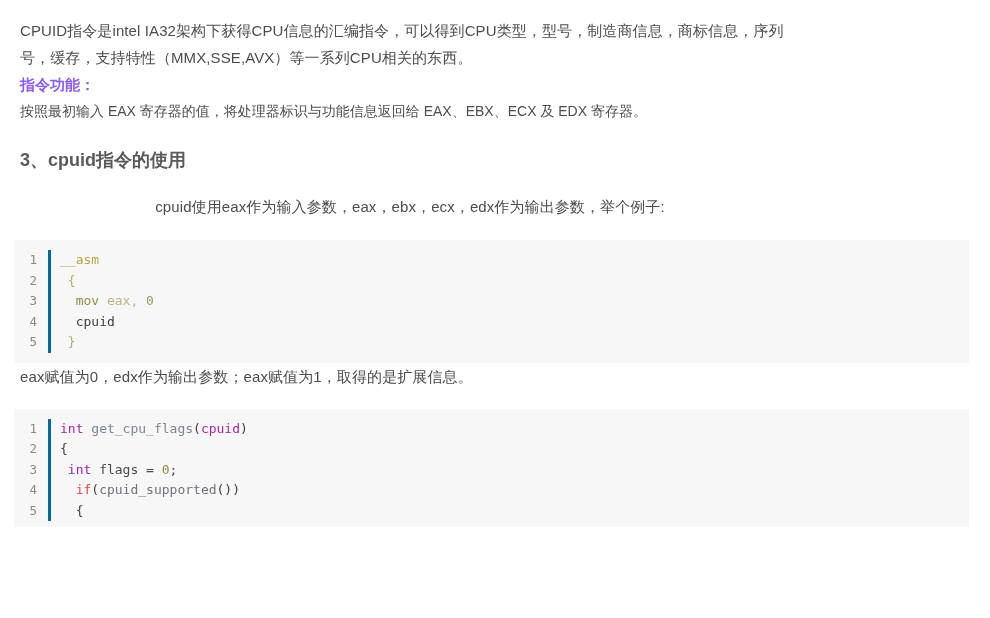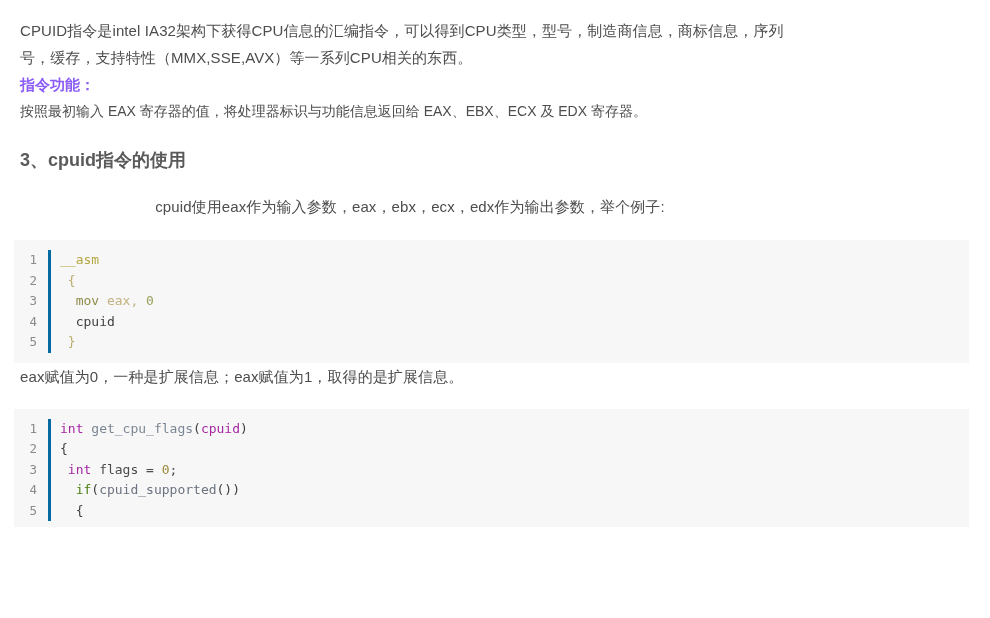--- a/index.html
+++ b/index.html
@@ -114,21 +114,21 @@
   .tk-reg     { color: #c2b280; }
   .tk-num-asm { color: #9aa05a; }
   .tk-id-asm  { color: #404040; }
 
   
   .tk-type    { color: #a626a4; }
   .tk-fn      { color: #7b8794; }
   .tk-punc    { color: #3f3f3f; }
   .tk-plain   { color: #4a4a4a; }
   .tk-num     { color: #9a8a3a; }
-  .tk-kw      { color: #4d7c0f; text-align: center; }
+  .tk-kw      { color: #ef4444; text-align: center; }
   .tk-fncall  { color: #6b7280; }
 </style>
 </head>
 <body>
 
 <div class="page">
 
   <p class="para para-intro">CPUID指令是intel IA32架构下获得CPU信息的汇编指令，可以得到CPU类型，型号，制造商信息，商标信息，序列号，缓存，支持特性（MMX,SSE,AVX）等一系列CPU相关的东西。</p>
 
   <p class="strong-label">指令功能：</p>
@@ -141,21 +141,21 @@
 
   <div class="codeblock cb-1">
       <div class="code-line"><span class="ln">1</span><span class="code-text"><span class="tk-asm-pre">__asm</span></span></div>
       <div class="code-line"><span class="ln">2</span><span class="code-text"><span class="tk-brace"> {</span></span></div>
       <div class="code-line"><span class="ln">3</span><span class="code-text"><span class="tk-kw-asm">  mov </span><span class="tk-reg">eax</span><span class="tk-reg">, </span><span class="tk-num-asm">0</span></span></div>
       <div class="code-line"><span class="ln">4</span><span class="code-text"><span class="tk-id-asm">  cpuid</span></span></div>
       <div class="code-line"><span class="ln">5</span><span class="code-text"><span class="tk-brace"> }</span></span></div>
     </div>
 
 
-  <p class="para">eax赋值为0，一种是扩展信息；eax赋值为1，取得的是扩展信息。</p>
+  <p class="para">eax赋值为0，edx作为输出参数；eax赋值为1，取得的是扩展信息。</p>
 
 
   <div class="codeblock cb-2">
       <div class="code-line"><span class="ln">1</span><span class="code-text"><span class="tk-type">int </span><span class="tk-fn">get_cpu_flags</span><span class="tk-punc">(</span><span class="tk-type">cpuid</span><span class="tk-punc">)</span></span></div>
       <div class="code-line"><span class="ln">2</span><span class="code-text"><span class="tk-punc">{</span></span></div>
       <div class="code-line"><span class="ln">3</span><span class="code-text"><span class="tk-plain"> </span><span class="tk-type">int </span><span class="tk-plain">flags </span><span class="tk-plain">= </span><span class="tk-num">0</span><span class="tk-plain">;</span></span></div>
       <div class="code-line"><span class="ln">4</span><span class="code-text"><span class="tk-plain">  </span><span class="tk-kw">if</span><span class="tk-punc">(</span><span class="tk-fncall">cpuid_supported</span><span class="tk-punc">())</span></span></div>
       <div class="code-line"><span class="ln">5</span><span class="code-text"><span class="tk-punc">  {</span></span></div>
     </div>
 

